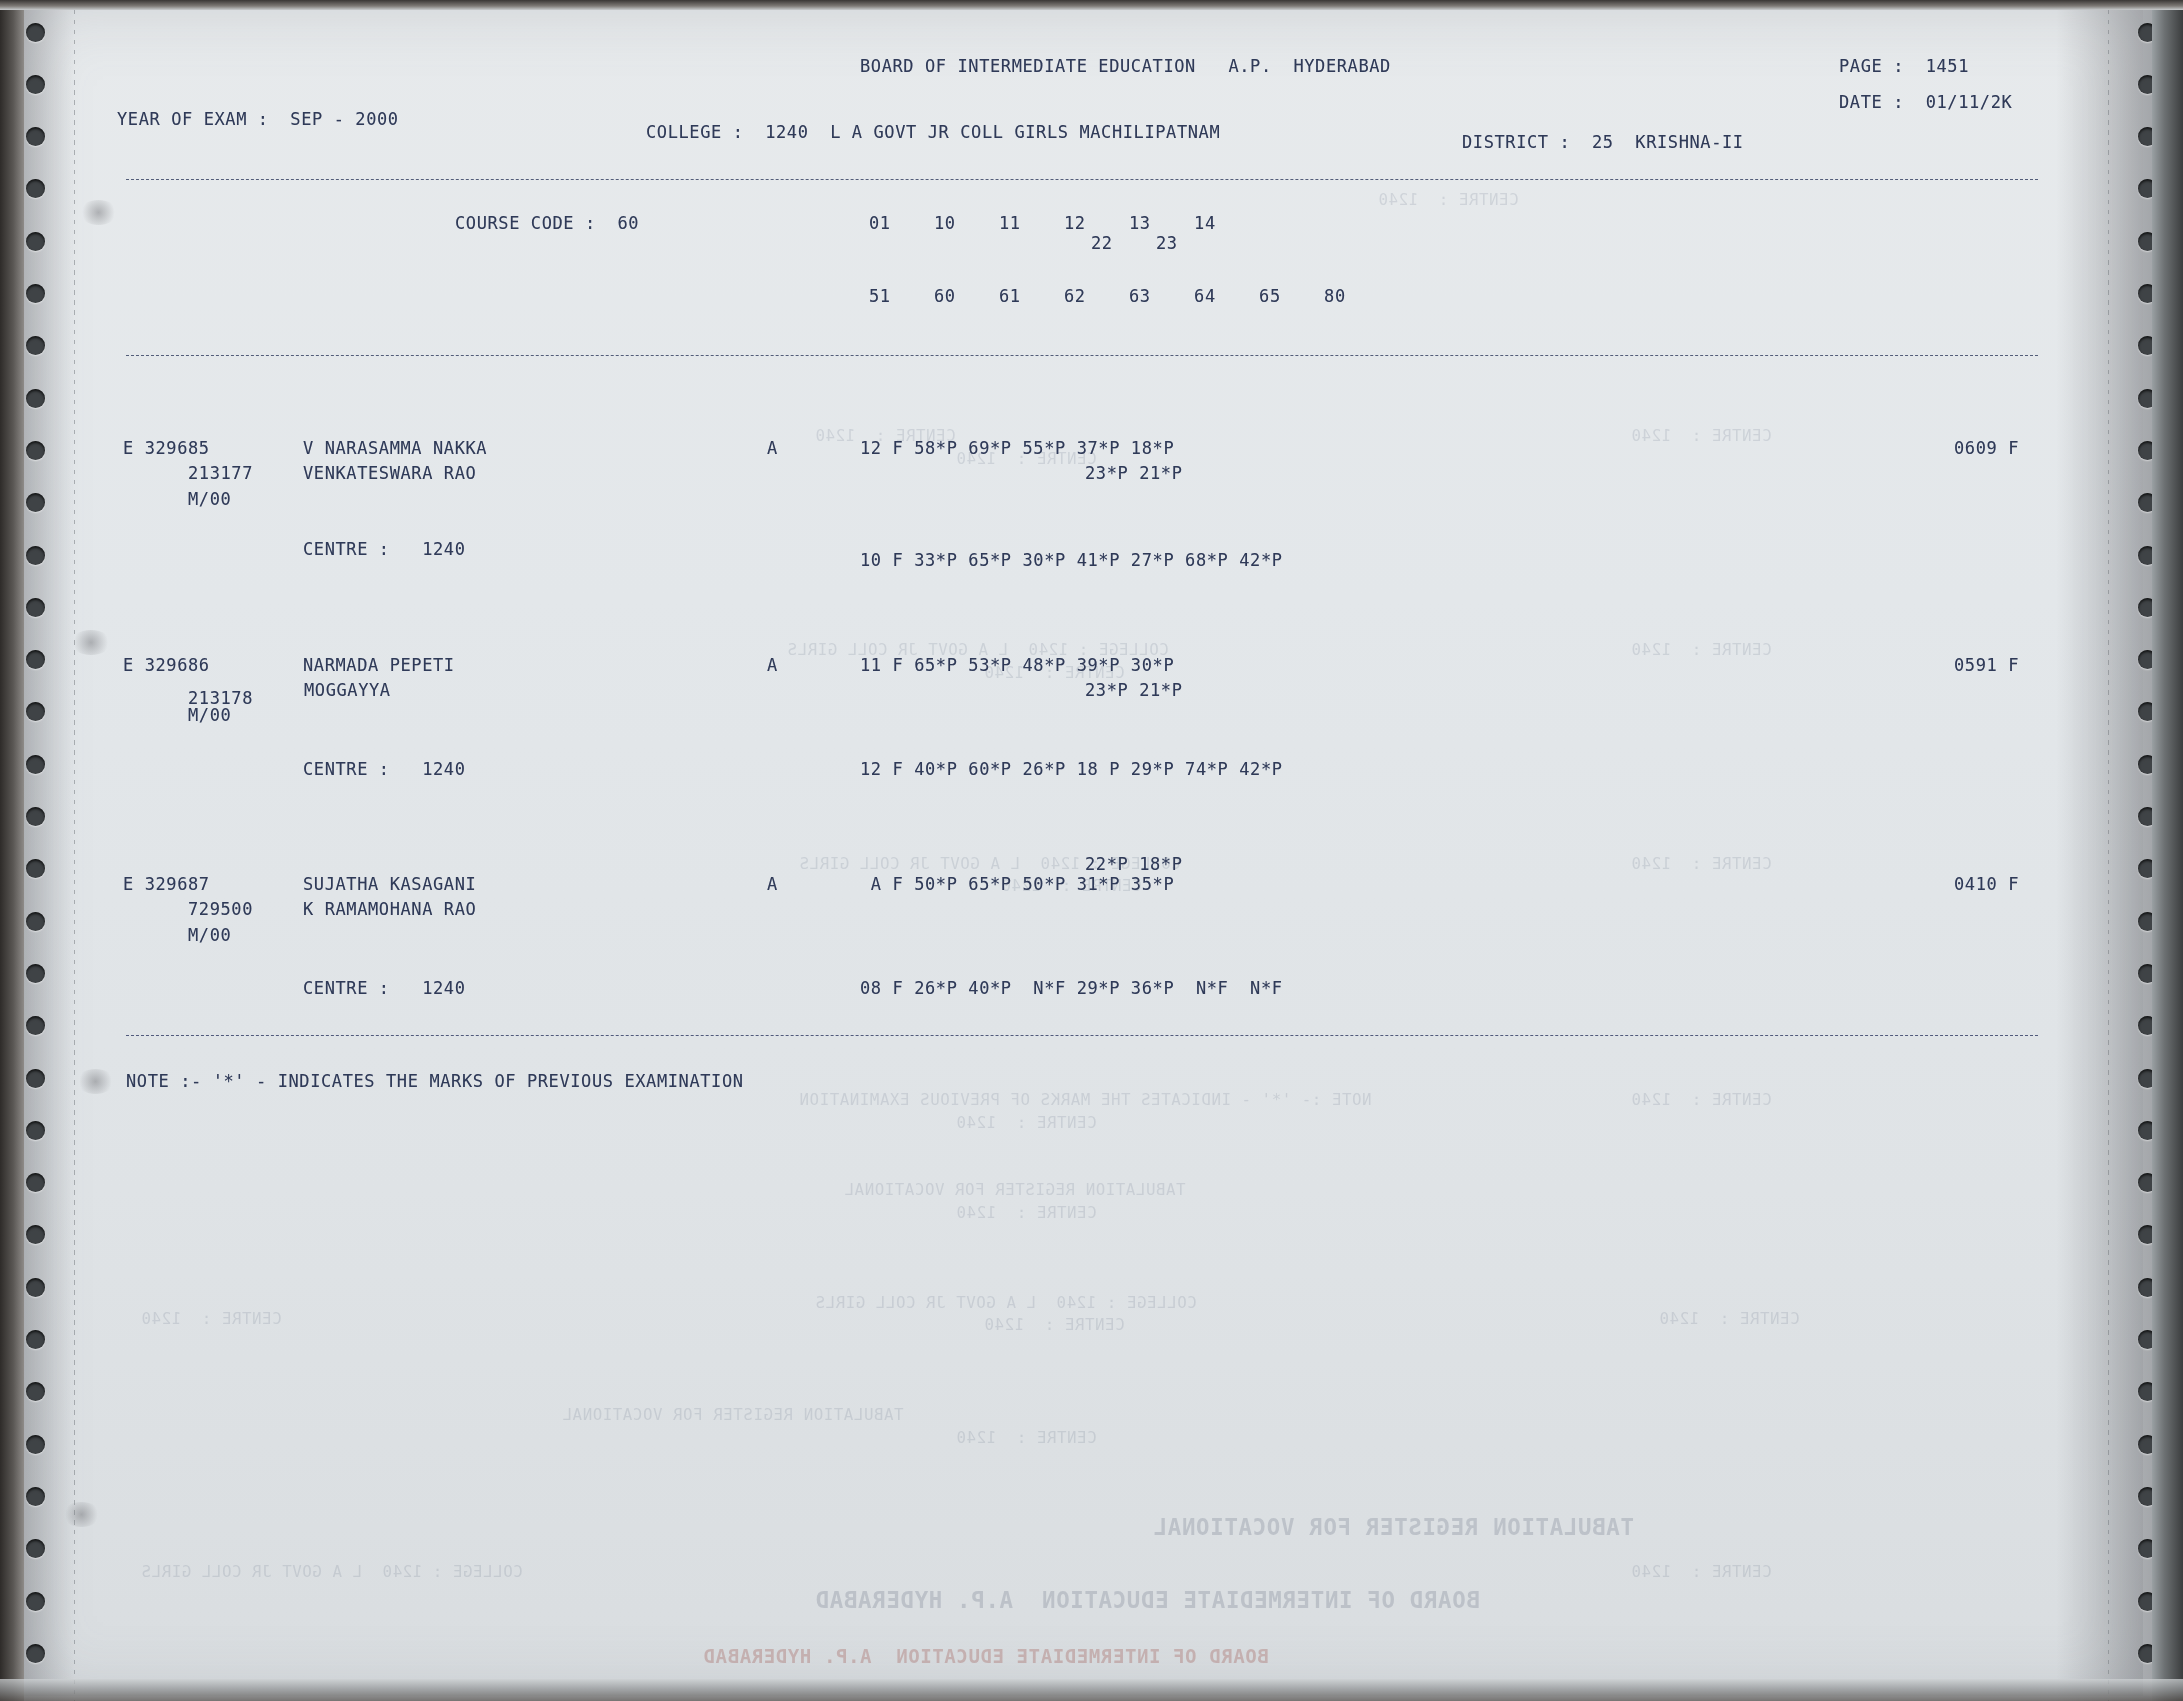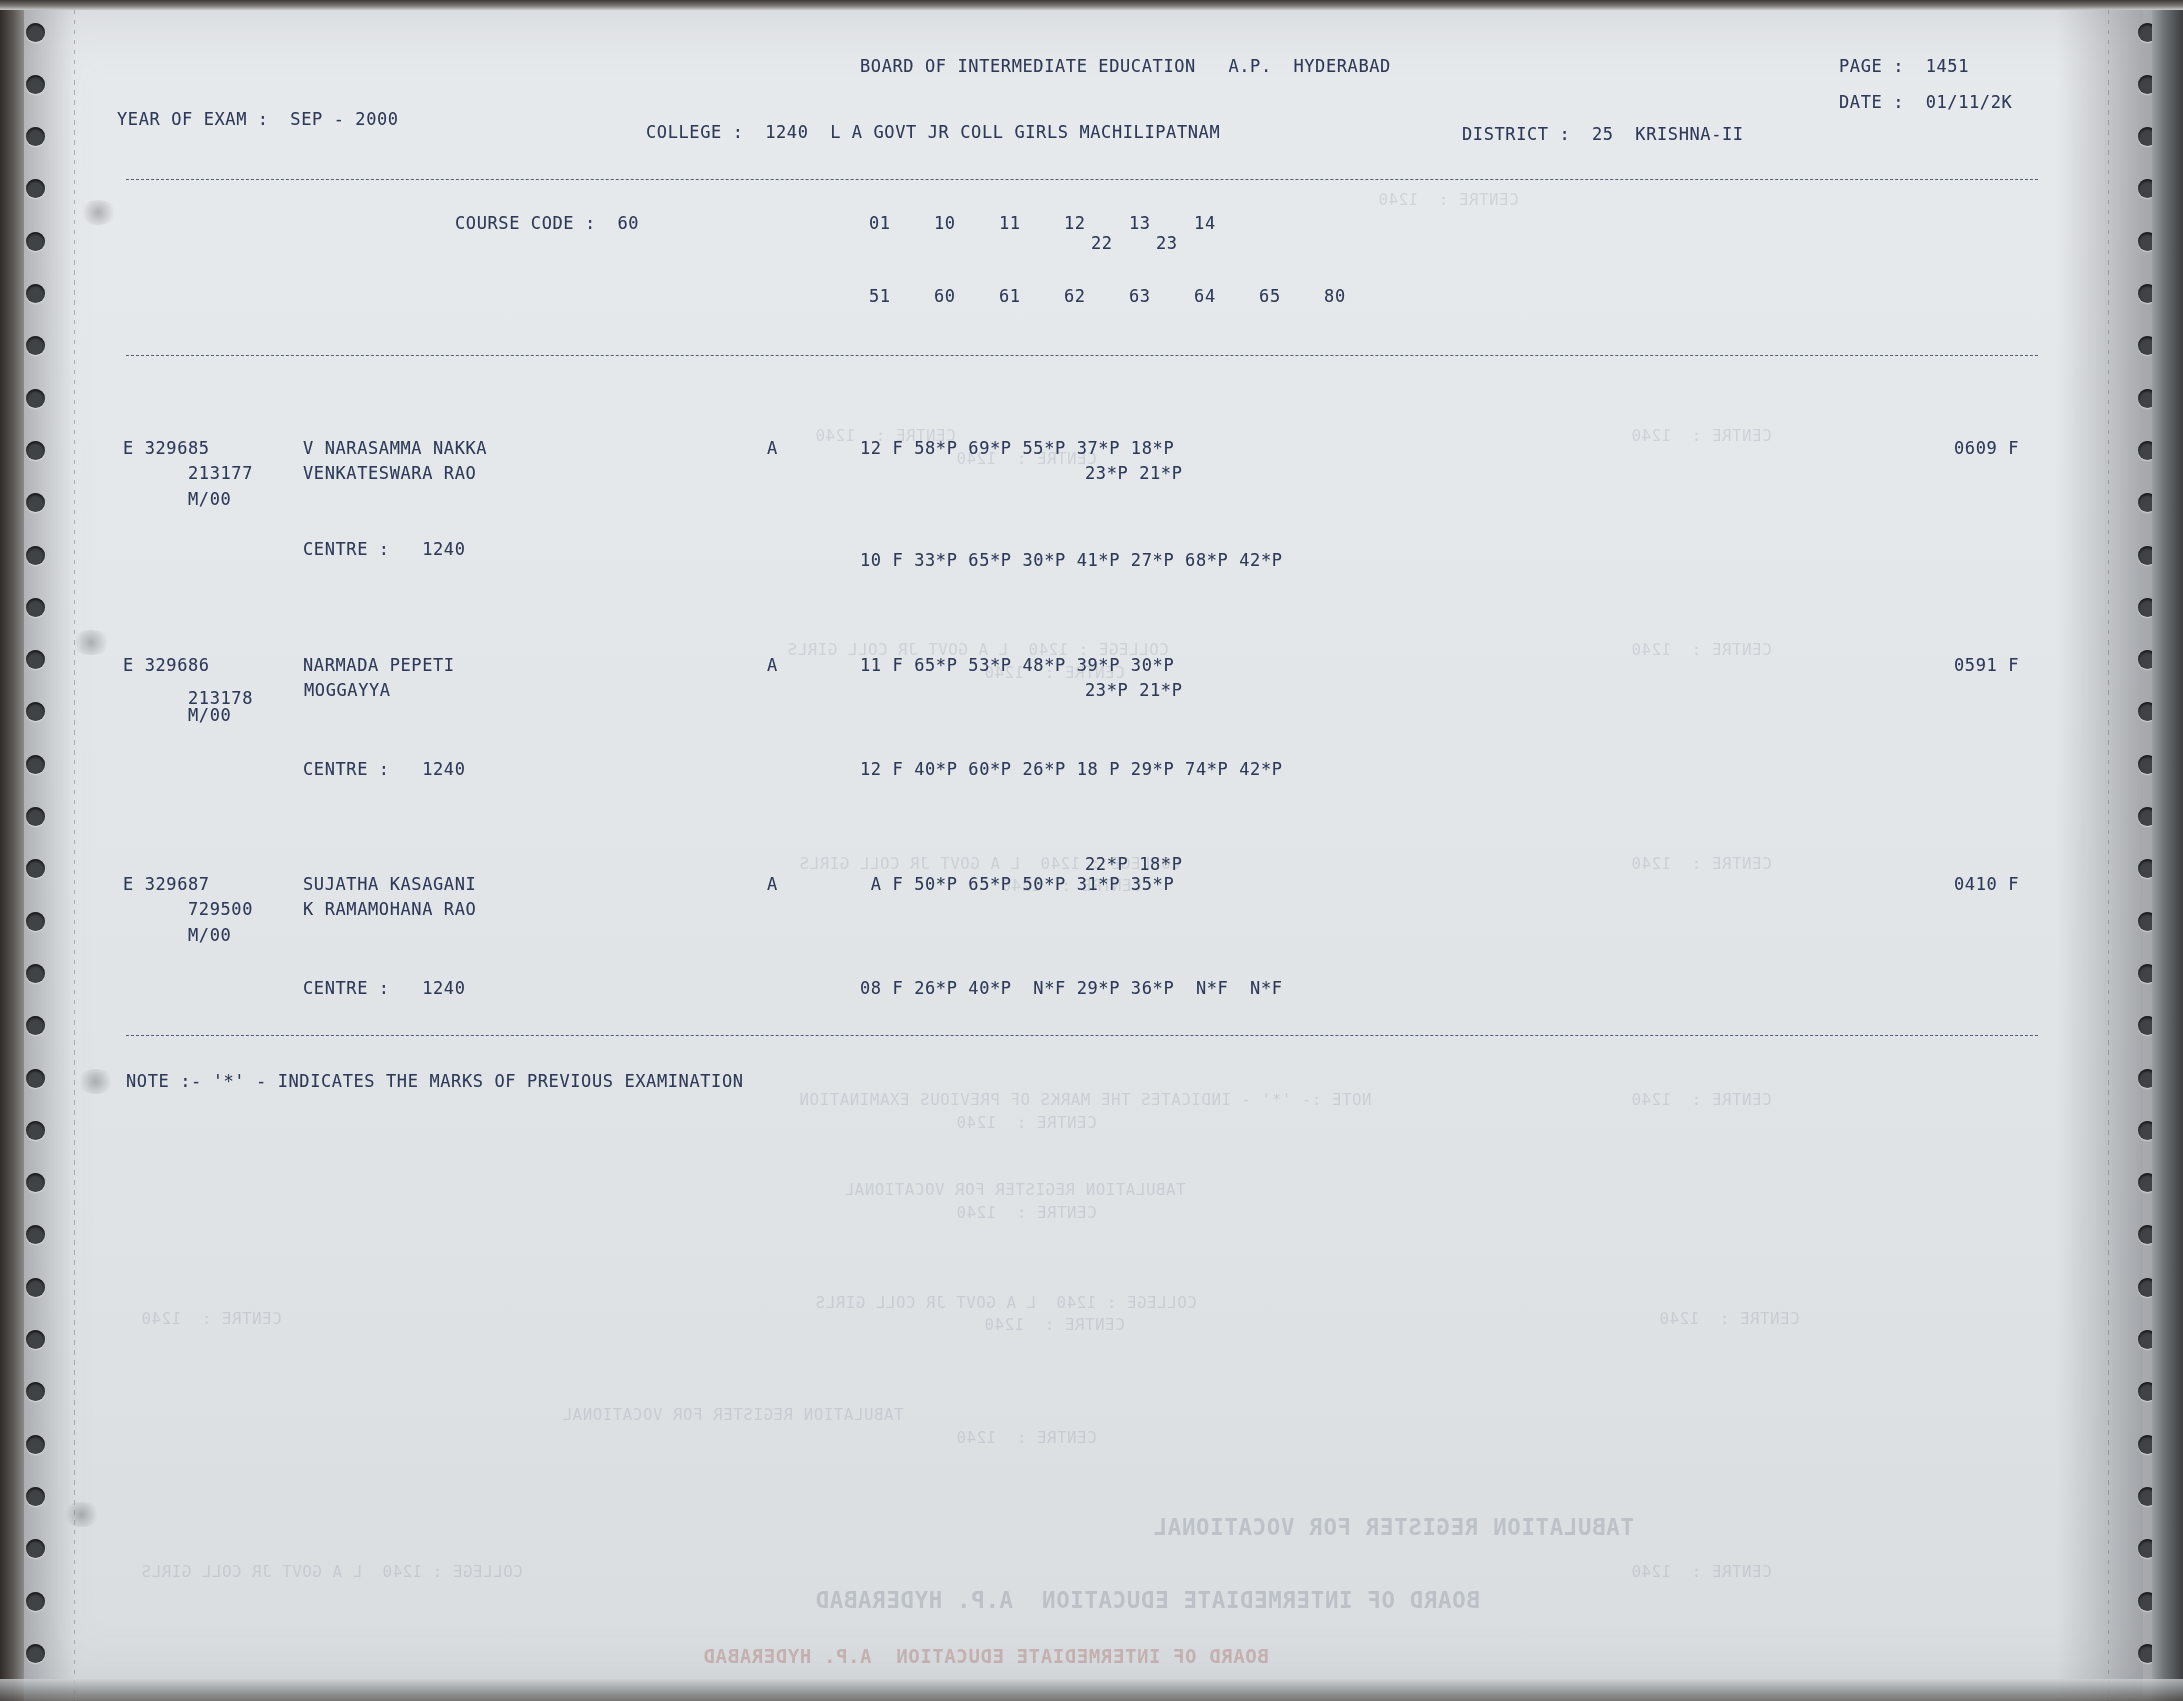--- a/index.html
+++ b/index.html
@@ -187,21 +187,21 @@
 
   <div class="doc">
 
     <div class="ln" style="left:776px; top:34px;">BOARD OF INTERMEDIATE EDUCATION   A.P.  HYDERABAD</div>
     <div class="ln" style="left:1755px; top:34px;">PAGE :  1451</div>
 
     <div class="ln" style="left:1755px; top:70px;">DATE :  01/11/2K</div>
 
     <div class="ln" style="left:33px; top:87px;">YEAR OF EXAM :  SEP - 2000</div>
     <div class="ln" style="left:562px; top:100px;">COLLEGE :  1240  L A GOVT JR COLL GIRLS MACHILIPATNAM</div>
-    <div class="ln" style="left:1378px; top:102px;text-align:right;">DISTRICT :  25  KRISHNA-II</div>
+    <div class="ln" style="left:1378px; top:110px;text-align:right;">DISTRICT :  25  KRISHNA-II</div>
 
     <div class="rule" style="left:42px; top:156px; width:1912px;"></div>
 
     <div class="ln" style="left:371px; top:191px;">COURSE CODE :  60</div>
     <div class="ln" style="left:785px; top:191px;">01    10    11    12    13    14</div>
     <div class="ln" style="left:1007px; top:211px;">22    23</div>
     <div class="ln" style="left:785px; top:264px;">51    60    61    62    63    64    65    80</div>
 
     <div class="rule" style="left:42px; top:332px; width:1912px;"></div>
 

